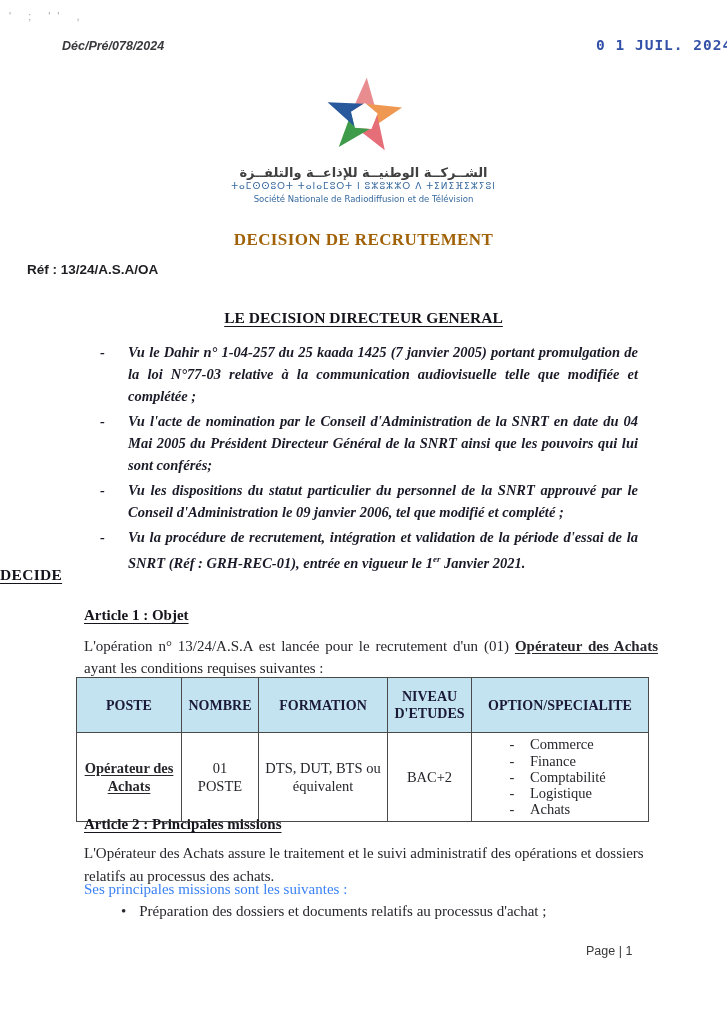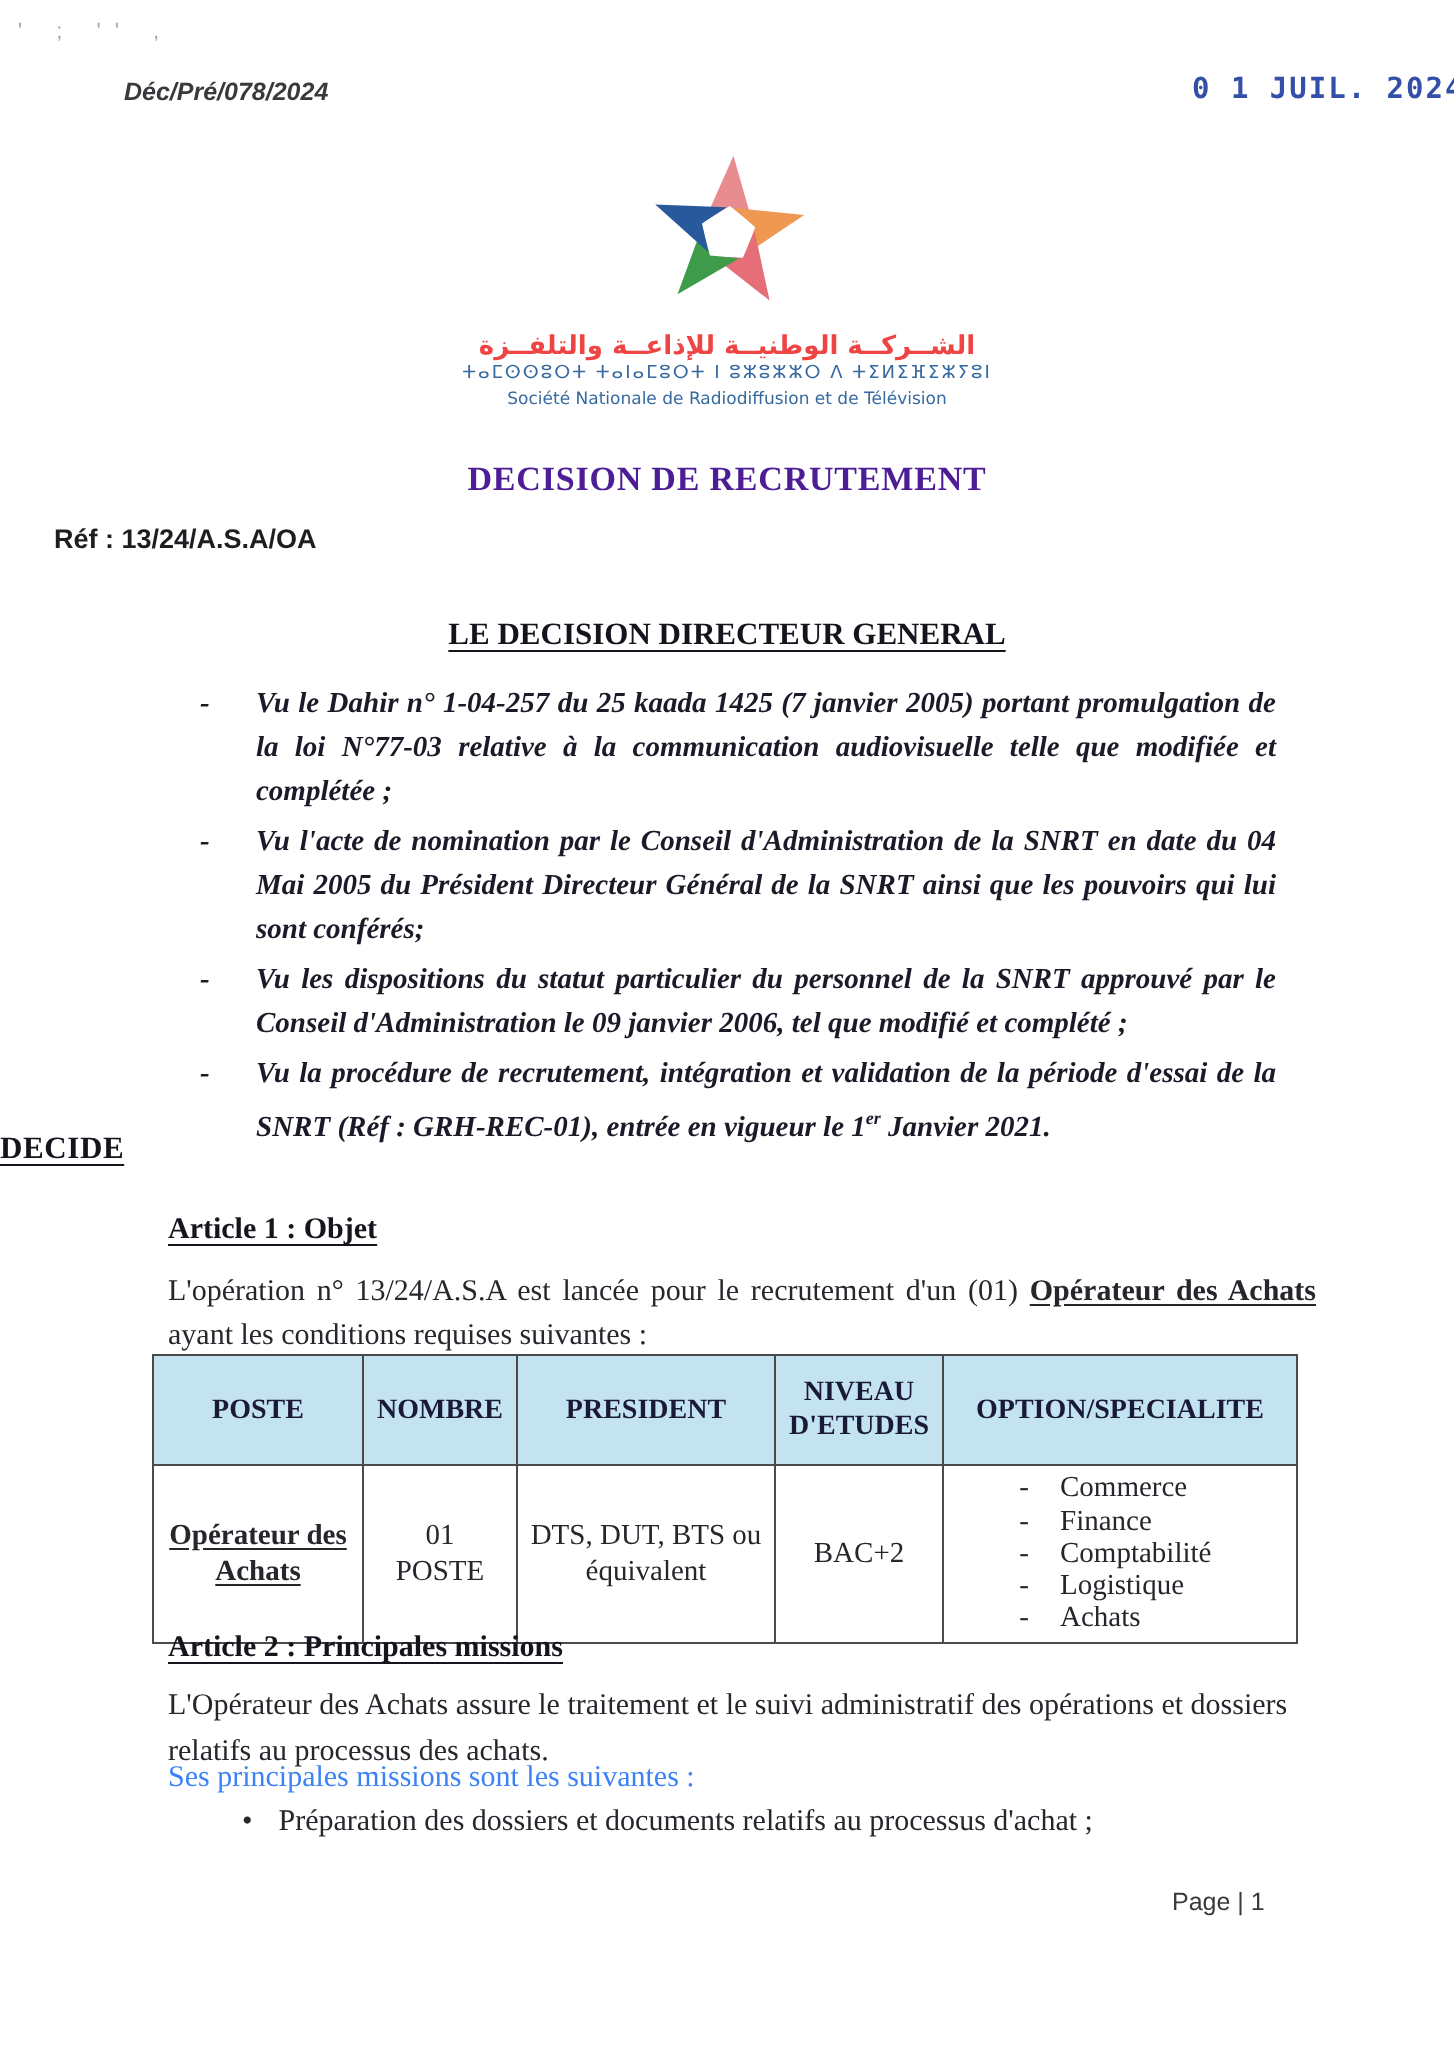--- a/index.html
+++ b/index.html
@@ -18,27 +18,27 @@
     font-size:12.5px; color:#3a3a3e;
   }
   .date-stamp {
     position:absolute; top:37px; left:596px;
     font-family:"DejaVu Sans Mono", monospace; font-weight:bold; font-size:14.5px;
     color:#3350a8; letter-spacing:1px; white-space:nowrap;
   }
 
   .logo { position:absolute; top:74px; left:0; width:727px; text-align:center; line-height:1; }
   .logo svg { width:106px; height:86px; }
-  .logo-ar  { font-family:"DejaVu Sans", sans-serif; font-weight:bold; font-size:13px; color:#ef4444; margin-top:3px; direction:rtl; }
+  .logo-ar  { font-family:"DejaVu Sans", sans-serif; font-weight:bold; font-size:13px; color:#404040; margin-top:3px; direction:rtl; }
   .logo-tif { font-family:"DejaVu Sans", sans-serif; font-size:9px; color:#36699f; margin-top:3px; letter-spacing:1px; }
   .logo-fr  { font-family:"DejaVu Sans", sans-serif; font-size:8.5px; color:#36699f; margin-top:4px; }
 
   .title {
     position:absolute; top:230px; left:0; width:727px; text-align:center;
-    font-weight:bold; font-size:17px; letter-spacing:.4px; color:#4c1d95; margin:0;
+    font-weight:bold; font-size:17px; letter-spacing:.4px; color:#a16207; margin:0;
   }
   .ref { position:absolute; top:262px; left:27px; font-family:"Liberation Sans", sans-serif; font-weight:bold; font-size:13.5px; color:#1e1e22; }
   .president {
     position:absolute; top:309px; left:0; width:727px; text-align:center; margin:0;
     font-weight:bold; font-size:15.5px; color:#14141c;
     text-decoration:underline; text-underline-offset:3px;
   }
 
   .considerations { position:absolute; top:341px; left:98px; width:540px; margin:0; padding:0; list-style:none; }
   .considerations li {
@@ -142,21 +142,21 @@
       <col style="width:105px">
         <col style="width:77px">
         <col style="width:129px">
         <col style="width:84px">
         <col style="width:177px">
     </colgroup>
     <thead>
       <tr>
         <th>POSTE</th>
         <th>NOMBRE</th>
-        <th>PRESIDENT</th>
+        <th>FORMATION</th>
         <th>NIVEAU D'ETUDES</th>
         <th>OPTION/SPECIALITE</th>
       </tr>
     </thead>
     <tbody>
       <tr>
         <td class="cell-poste">Opérateur des Achats</td>
         <td>
           <div>01</div>
           <div>POSTE</div>

